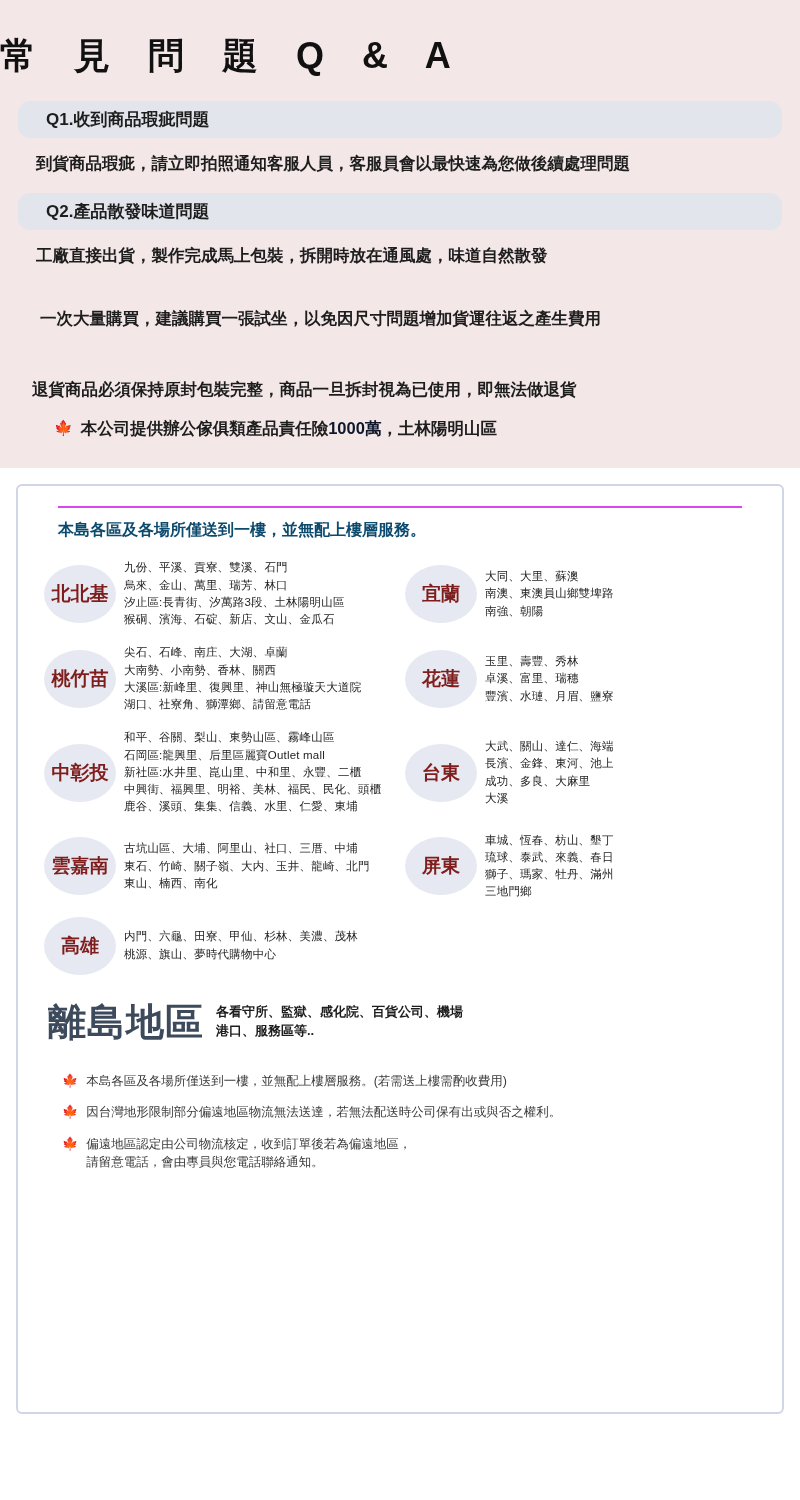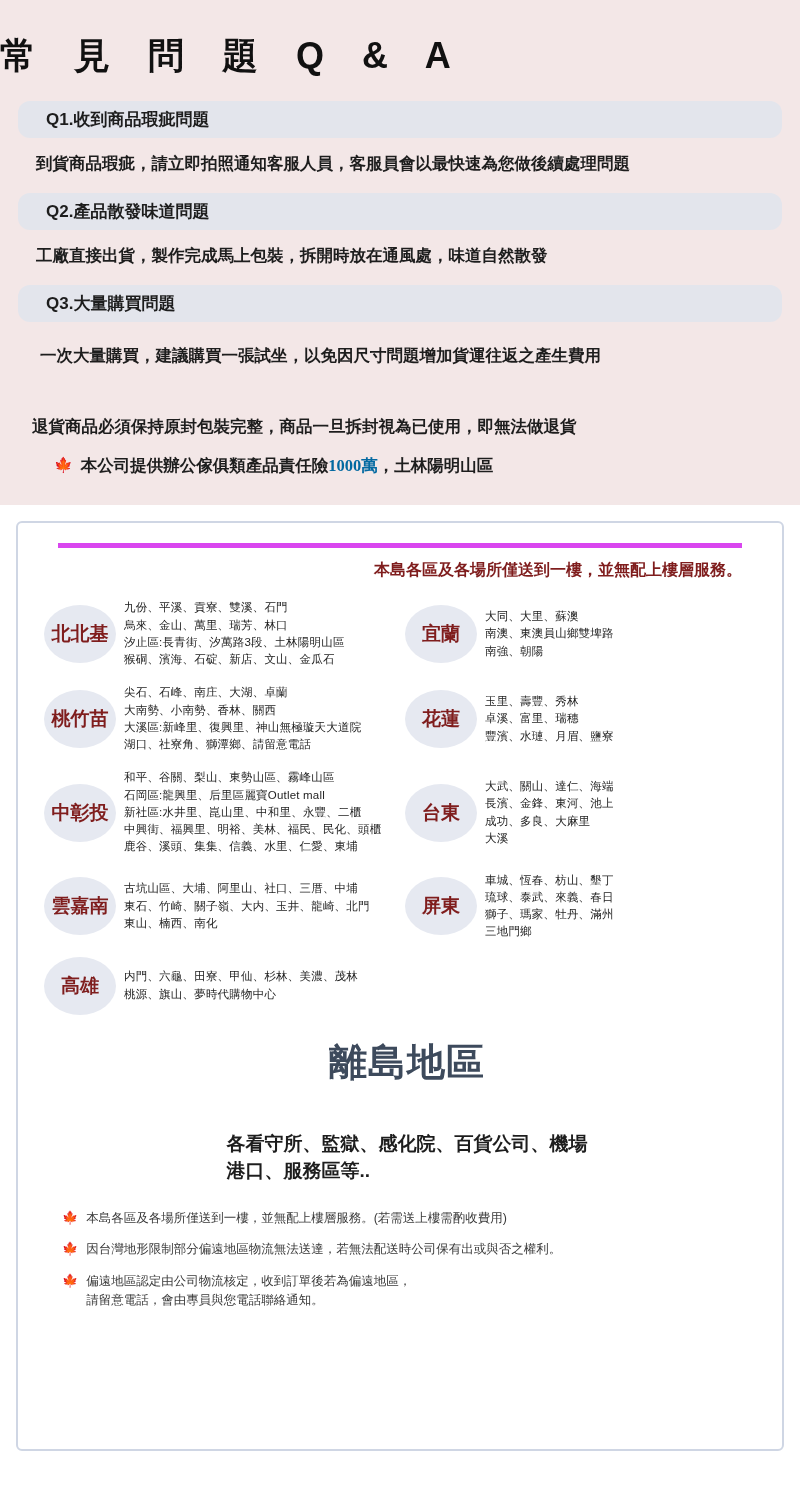--- a/index.html
+++ b/index.html
@@ -58,21 +58,21 @@
     color: #1d1d1d;
     padding: 8px 0 8px 14px;
     line-height: 1.4;
   }
   .policy-line.with-leaf { display: flex; align-items: baseline; gap: 8px; padding-left: 36px; }
   .leaf {
     color: #8d6f5e;
     font-size: 15px;
     transform: translateY(-1px);
   }
-  .hl-red { color: #0369a1; font-weight: bold; font-family: Liberation Serif, serif; }
+  .hl-red { color: #0f172a; font-weight: bold; }
 
   
   .remote-wrap {
     margin: 16px 16px 0 16px;
     border: 2px solid #cfd6e4;
     border-radius: 6px;
     background: #ffffff;
     height: 930px;
     padding: 14px 16px 10px 16px;
     position: relative;
@@ -94,27 +94,27 @@
     font-size: 11.5px;
     color: #6a7585;
     padding-bottom: 9px;
     display: flex;
     align-items: center;
     gap: 3px;
   }
   .star { color: #c9a227; font-size: 11px; }
 
   .remote-sub {
-    border-top: 5px solid #d946ef;
+    border-top: 2px solid #d946ef;
     margin: 6px 24px 0 24px;
     padding: 12px 0 8px 0;
-    text-align: right;
+    text-align: left;
     font-size: 16px;
     font-weight: bold;
-    color: #7f1d1d;
+    color: #0c4a6e;
   }
 
   .region-grid {
     display: grid;
     grid-template-columns: 1fr 1fr;
     column-gap: 4px;
     row-gap: 0px;
     padding: 2px 4px 0 10px;
   }
   .region {
@@ -149,34 +149,32 @@
   .region-full {
     grid-column: 1 / span 2;
   }
 
   
   .island {
     display: flex;
     align-items: center;
     gap: 12px;
     padding: 14px 0 6px 14px;
-    flex-direction: column;
   }
   .island-title {
     font-size: 38px;
     font-weight: bold;
     color: #3d4a5c;
     letter-spacing: 1px;
   }
   .island-text {
-    font-size: 19px;
+    font-size: 13px;
     font-weight: bold;
     color: #1d1d1d;
     line-height: 1.45;
-    margin-top: 30px;
   }
 
   .footnotes {
     padding: 12px 0 0 28px;
   }
   .footnote {
     display: flex;
     gap: 8px;
     align-items: flex-start;
     padding: 6px 0;
@@ -191,21 +189,20 @@
 
 <section class="faq-section">
   <div class="faq-title">常 見 問 題 Q &amp; A</div>
 
   <div class="faq-q">Q1.收到商品瑕疵問題</div>
   <div class="faq-a">到貨商品瑕疵，請立即拍照通知客服人員，客服員會以最快速為您做後續處理問題</div>
 
   <div class="faq-q">Q2.產品散發味道問題</div>
   <div class="faq-a">工廠直接出貨，製作完成馬上包裝，拆開時放在通風處，味道自然散發</div>
 
-  <div class="faq-q">Q3.大量購買問題</div>
   <div class="faq-a indent-more">一次大量購買，建議購買一張試坐，以免因尺寸問題增加貨運往返之產生費用</div>
 
   <div class="policy-box">
     <div class="policy-line">退貨商品必須保持原封包裝完整，商品一旦拆封視為已使用，即無法做退貨</div>
     <div class="policy-line with-leaf">
       <span class="leaf">🍁</span>
       <span><span>本公司提供辦公傢俱類產品責任險</span><span class="hl-red">1000萬</span><span>，土林陽明山區</span></span>
     </div>
   </div>
 </section>

